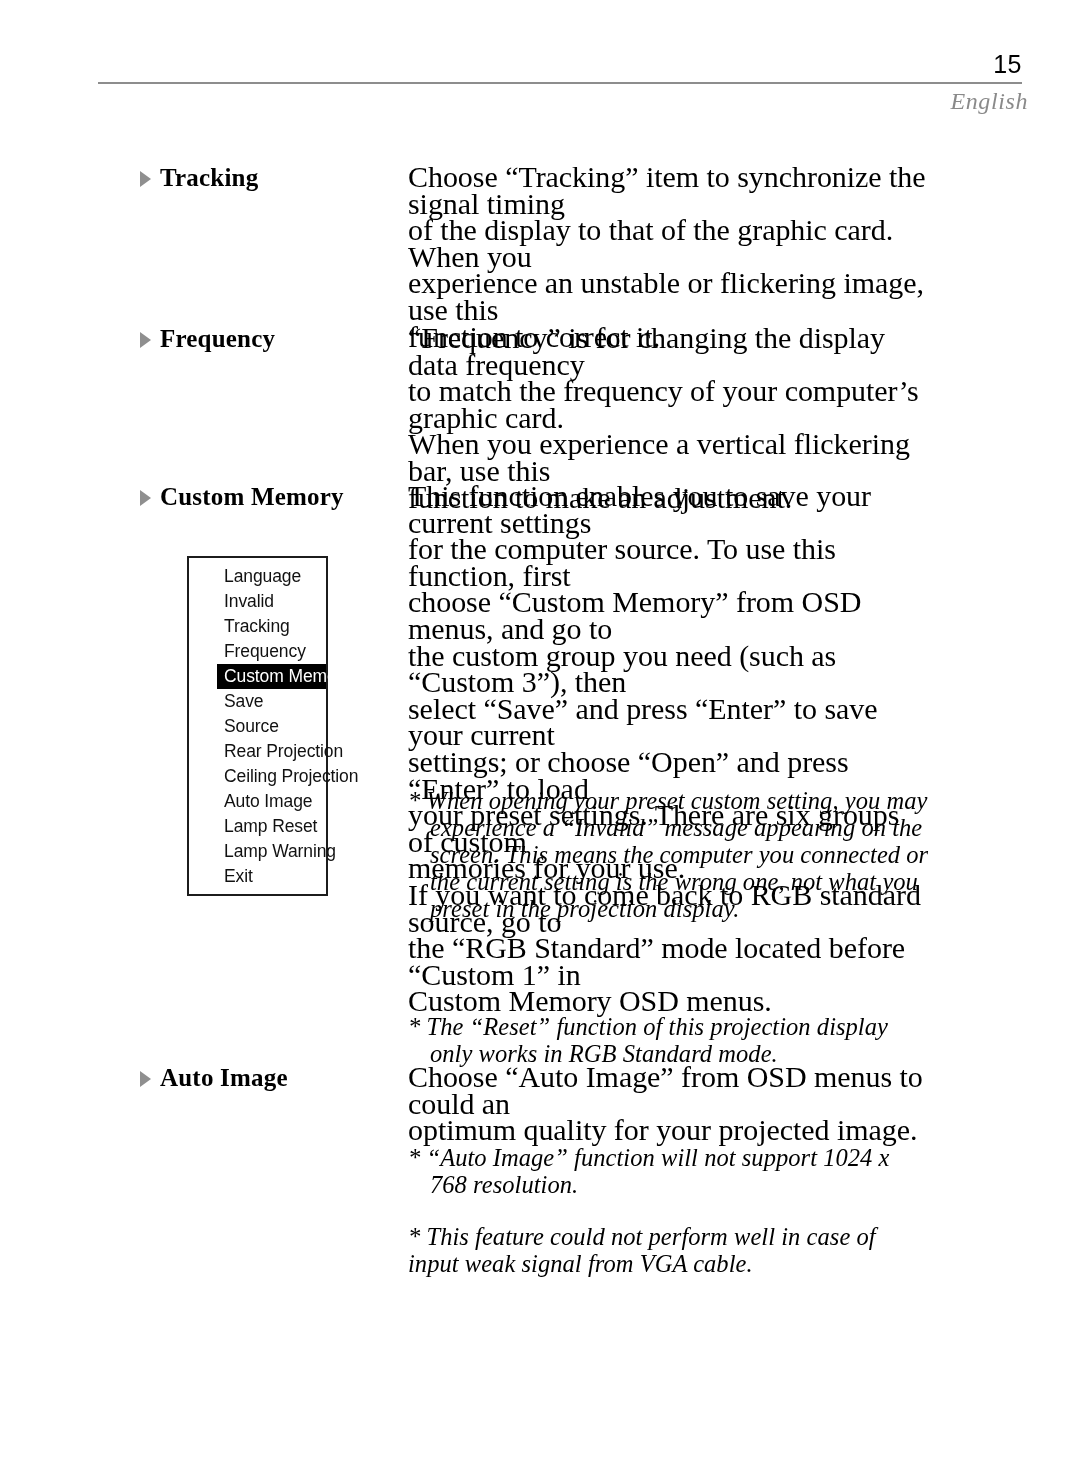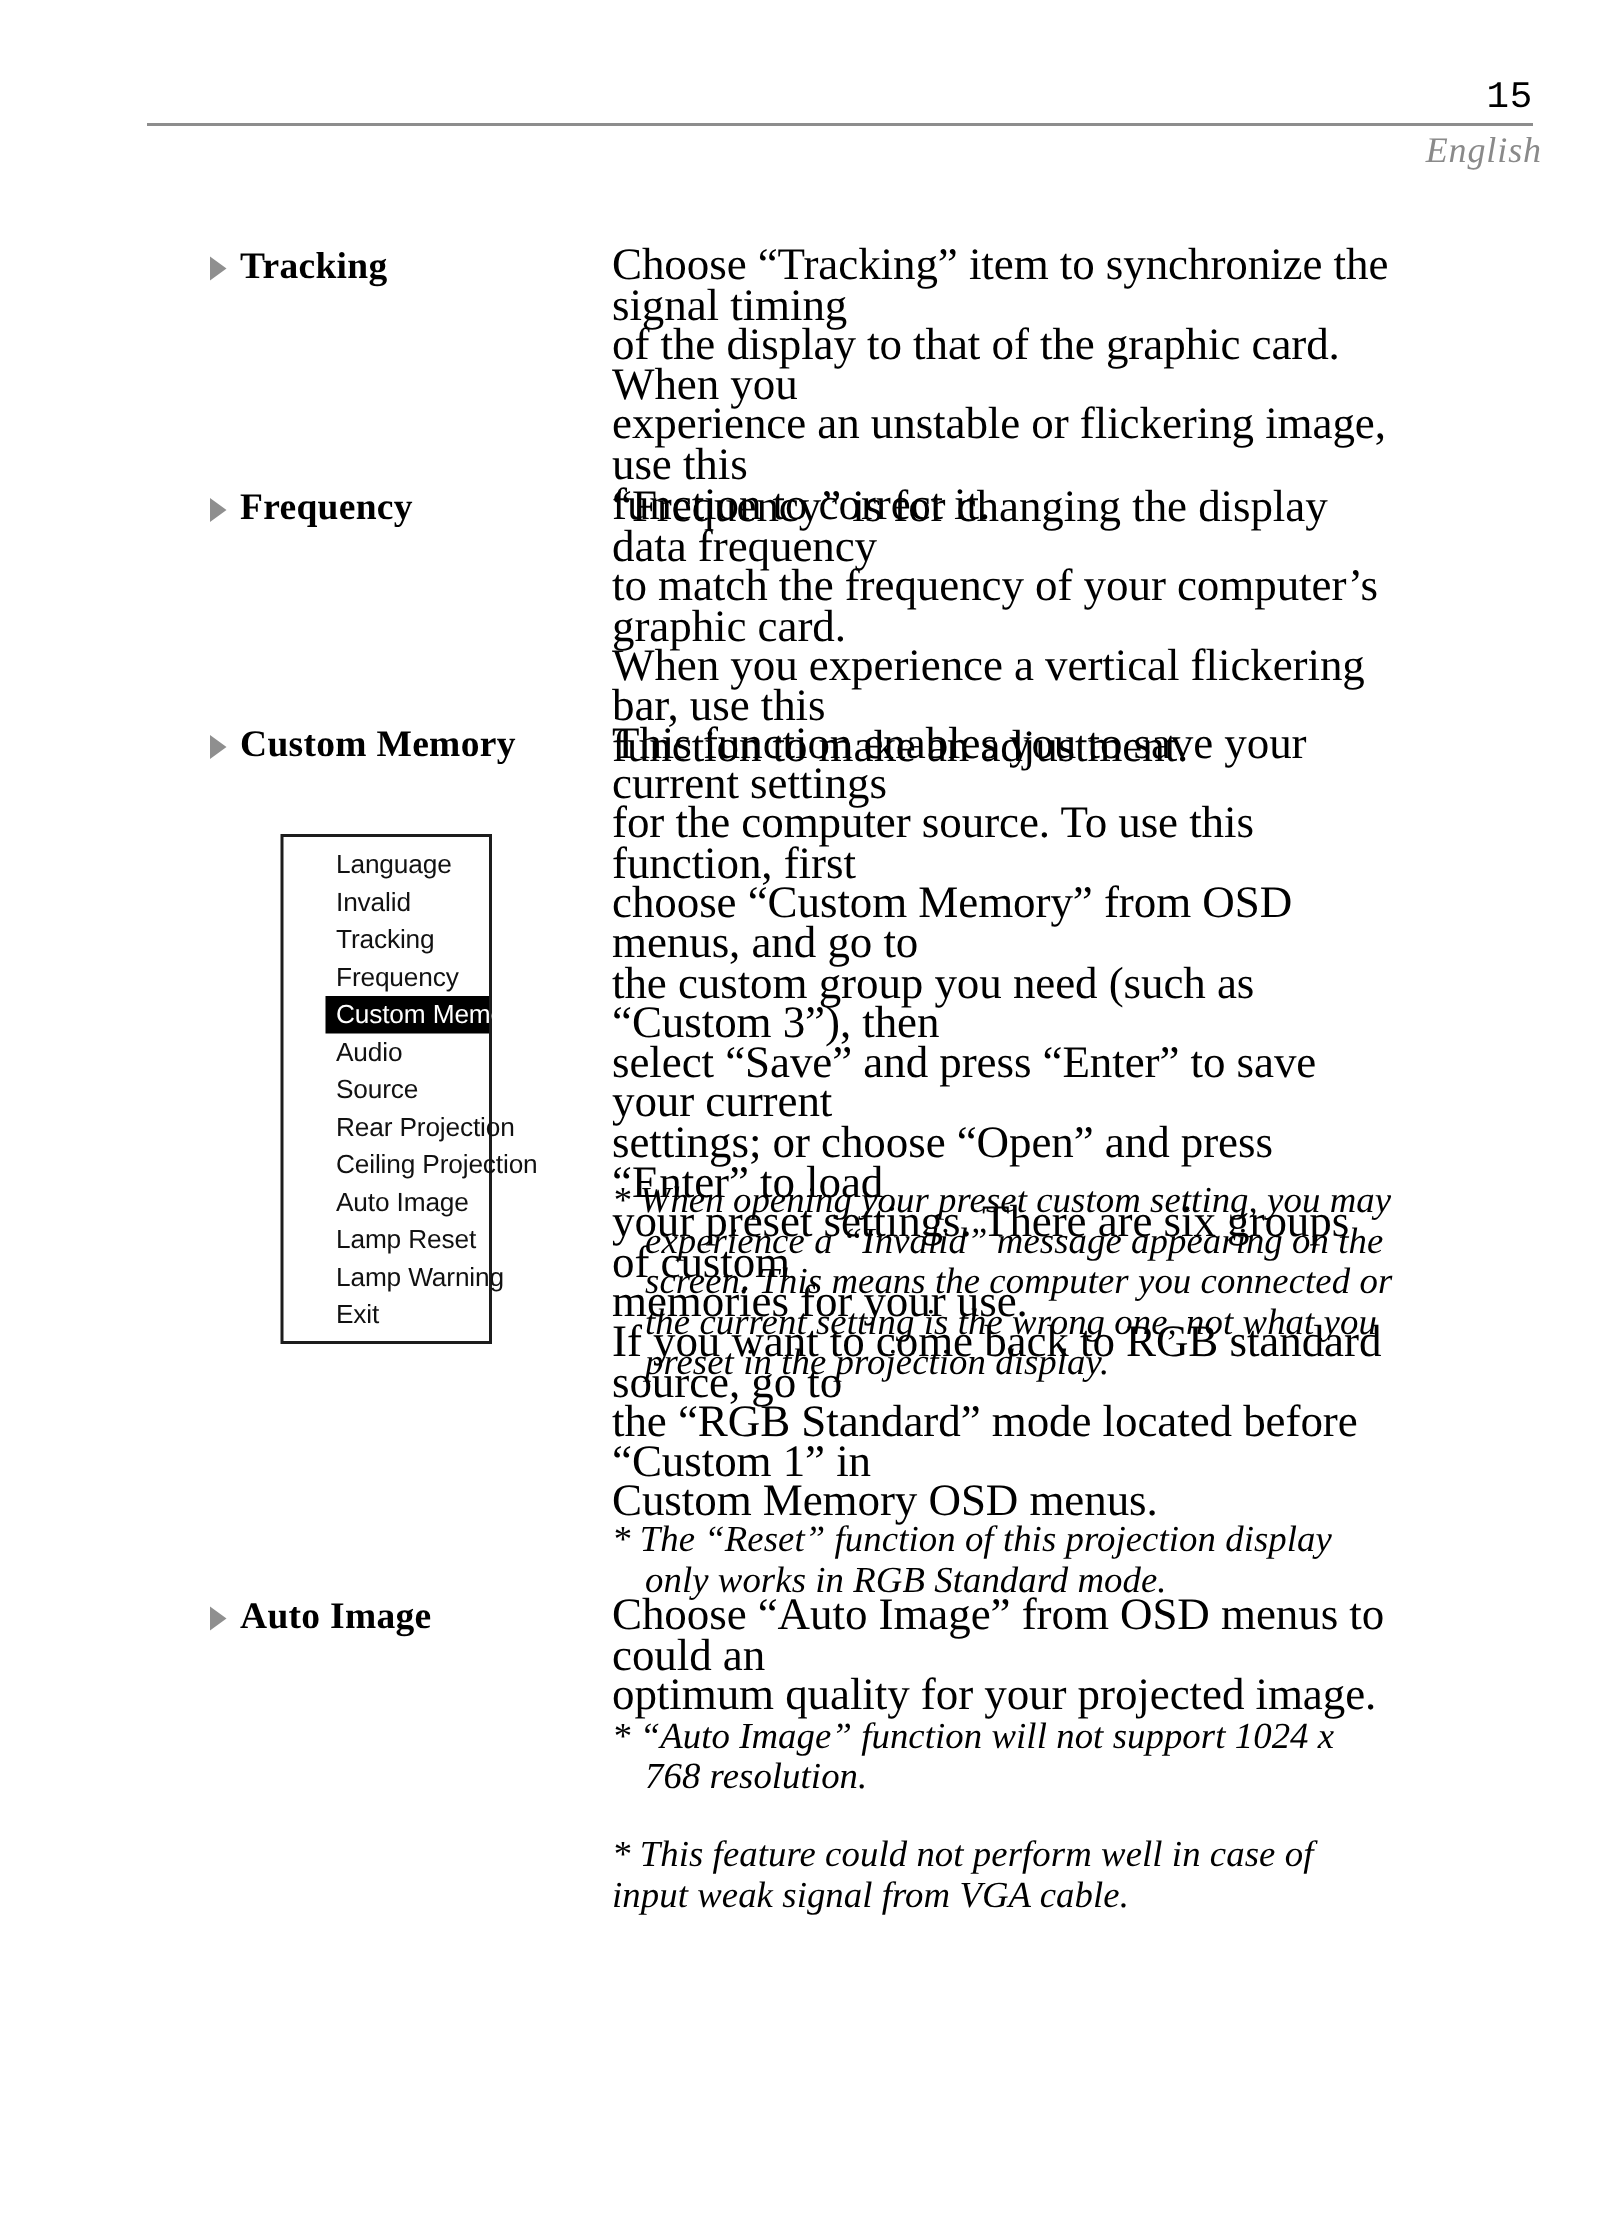--- a/index.html
+++ b/index.html
@@ -21,21 +21,21 @@
     position: absolute;
     left: 0;
     top: 0;
     width: 1080px;
     height: 130px;
   }
   .page-number {
     position: absolute;
     right: 58px;
     top: 52px;
-    font-family: Liberation Mono, monospace;
+    font-family: Liberation Sans, sans-serif;
     font-size: 25px;
     line-height: 25px;
     color: #000000;
     letter-spacing: 0.5px;
     text-align: center;
   }
   .header-rule {
     position: absolute;
     left: 98px;
     top: 82px;
@@ -197,21 +197,21 @@
 the “RGB Standard” mode located before “Custom 1” in
 Custom Memory OSD menus.</div>
 </div>
 
 <div class="osd-menu">
   <div class="osd-item">Language</div>
   <div class="osd-item">Invalid</div>
   <div class="osd-item">Tracking</div>
   <div class="osd-item">Frequency</div>
   <div class="osd-item selected">Custom Memory</div>
-  <div class="osd-item">Audio</div>
+  <div class="osd-item">Save</div>
   <div class="osd-item">Source</div>
   <div class="osd-item">Rear Projection</div>
   <div class="osd-item">Ceiling Projection</div>
   <div class="osd-item">Auto Image</div>
   <div class="osd-item">Lamp Reset</div>
   <div class="osd-item">Lamp Warning</div>
   <div class="osd-item">Exit</div>
 </div>
 
 <div class="note" style="top:787px;">* When opening your preset custom setting, you may

